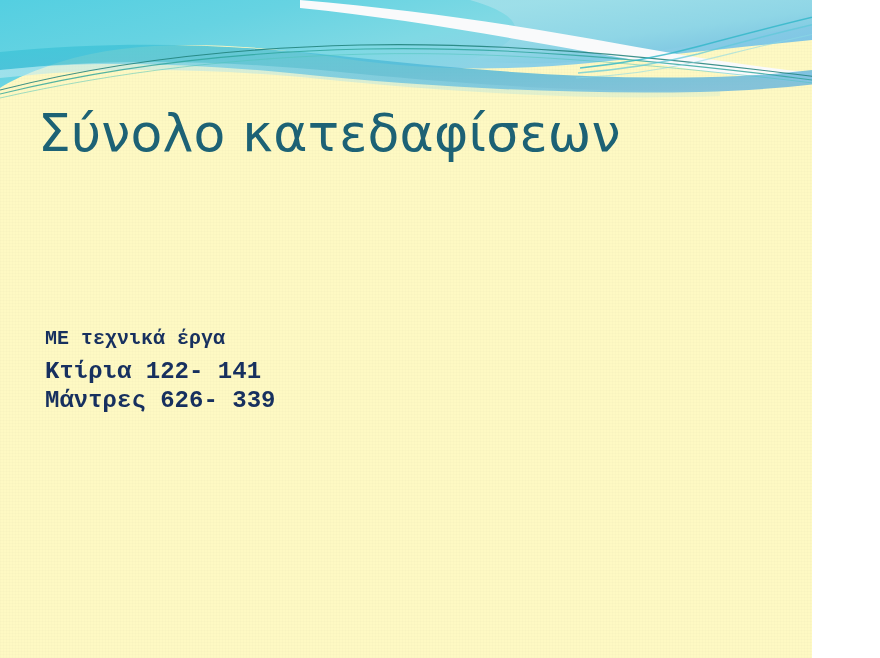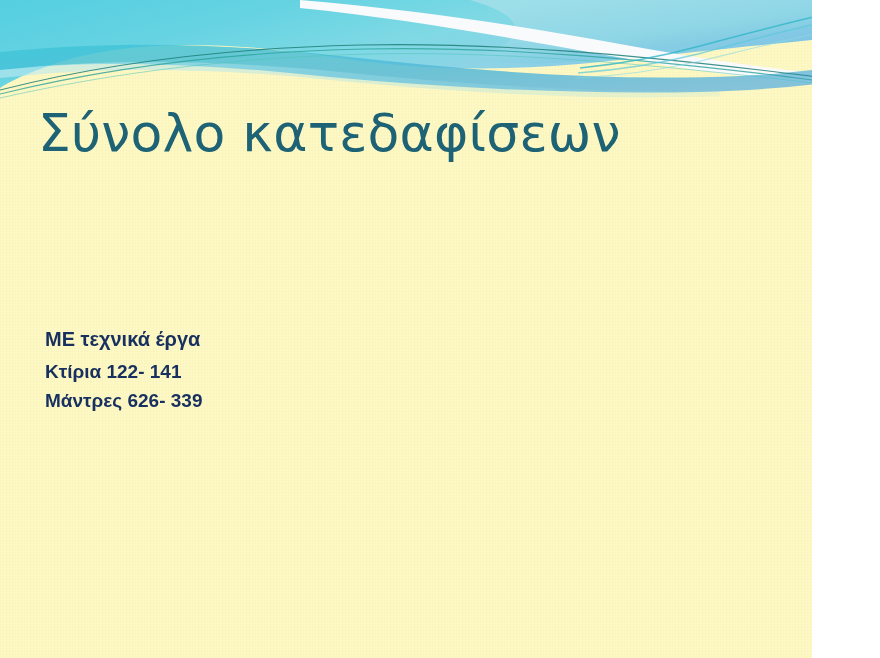--- a/index.html
+++ b/index.html
@@ -50,26 +50,26 @@
     letter-spacing: 0.2px;
     white-space: nowrap;
   }
 
   .body-block {
     position: absolute;
     left: 45px;
     top: 324px;
     width: 790px;
     color: #17305f;
-    font-family: Liberation Sans, sans-serif;
+    font-family: Liberation Mono, monospace;
     font-weight: bold;
   }
 
   .body-line {
-    font-size: 19px;
+    font-size: 24px;
     line-height: 28.5px;
     white-space: nowrap;
   }
 
   .body-line.lead {
     font-size: 20px;
     line-height: 30px;
     margin-bottom: 4px;
   }
 </style>

